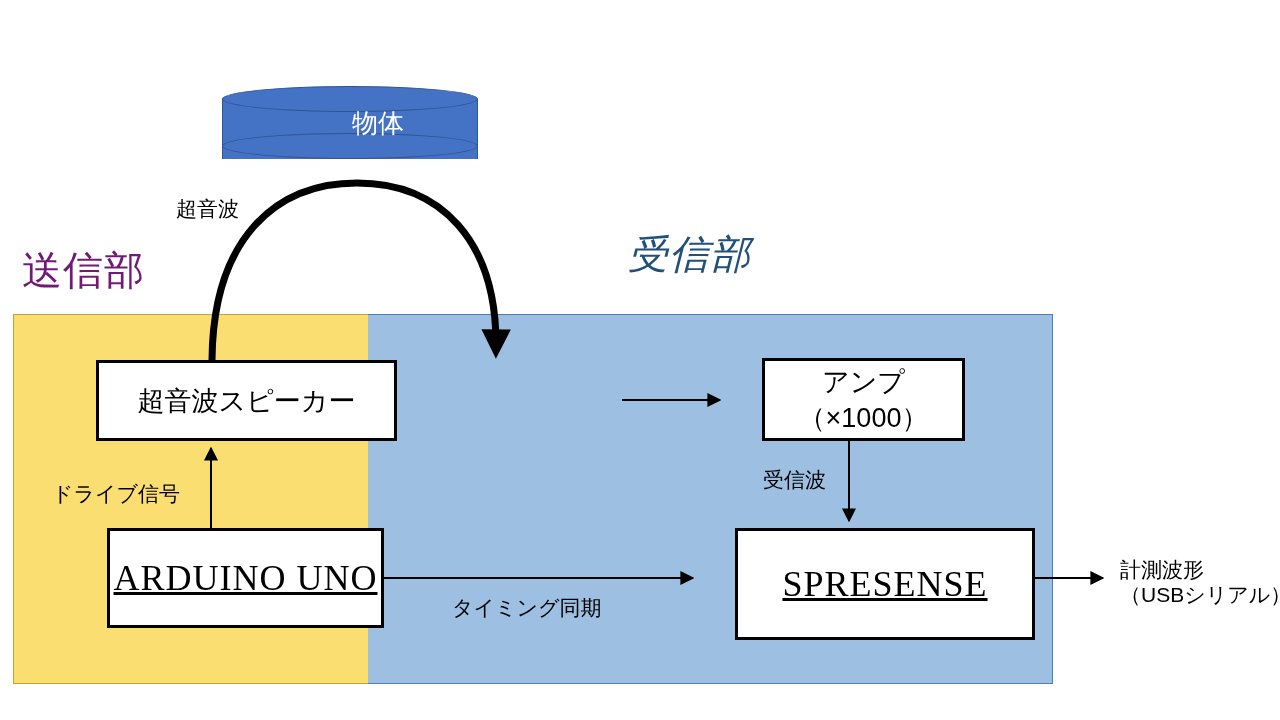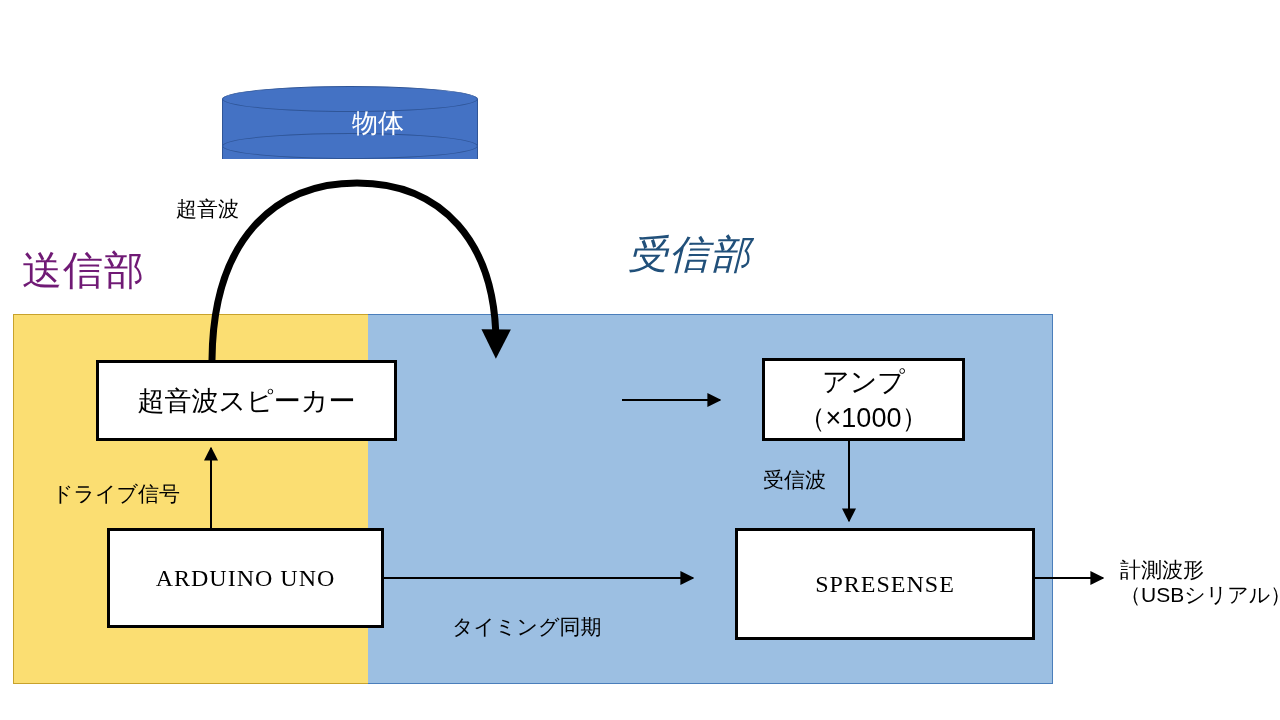--- a/index.html
+++ b/index.html
@@ -69,21 +69,21 @@
     background: #ffffff;
     border: 3px solid #000000;
     display: flex;
     align-items: center;
     justify-content: center;
     text-align: center;
     color: #000000;
     margin-left: 35px;
   }
   .box.jp { font-size: 27px; font-family: "Liberation Sans", "DejaVu Sans", sans-serif; }
-  .box.serif { font-size: 24px; font-family: "Liberation Serif", "DejaVu Serif", serif; letter-spacing: 1px; }
+  .box.serif { font-size: 36px; font-family: "Liberation Serif", "DejaVu Serif", serif; letter-spacing: 1px; text-decoration: underline; }
 
   #box-speaker  { left: 61px;  top: 360px; width: 301px; height: 81px; }
   #box-receiver { left: 372px; top: 360px; width: 250px; height: 81px; }
   #box-amp      { left: 727px; top: 358px; width: 203px; height: 83px; }
   #box-arduino  { left: 72px;  top: 528px; width: 277px; height: 100px; }
   #box-spresense{ left: 700px; top: 528px; width: 300px; height: 112px; }
 
   
   #cylinder {
     position: absolute;
@@ -131,21 +131,21 @@
   
   .edge-label {
     position: absolute;
     color: #000000;
     font-size: 21px;
     line-height: 1.18;
     white-space: nowrap;
   }
   #label-ultrasound    { left: 176px; top: 197px; }
   #label-drive         { left: 52px;  top: 474px; margin-top: 8px; }
-  #label-timing        { left: 452px; top: 615px; }
+  #label-timing        { left: 452px; top: 596px; }
   #label-received-wave { left: 763px; top: 468px; }
   #label-output        { left: 1120px; top: 558px; font-size: 21px; }
 </style>
 </head>
 <body>
 
 <div id="canvas">
 
   <div class="panel" id="panel-tx"></div>
   <div class="panel" id="panel-rx"></div>

